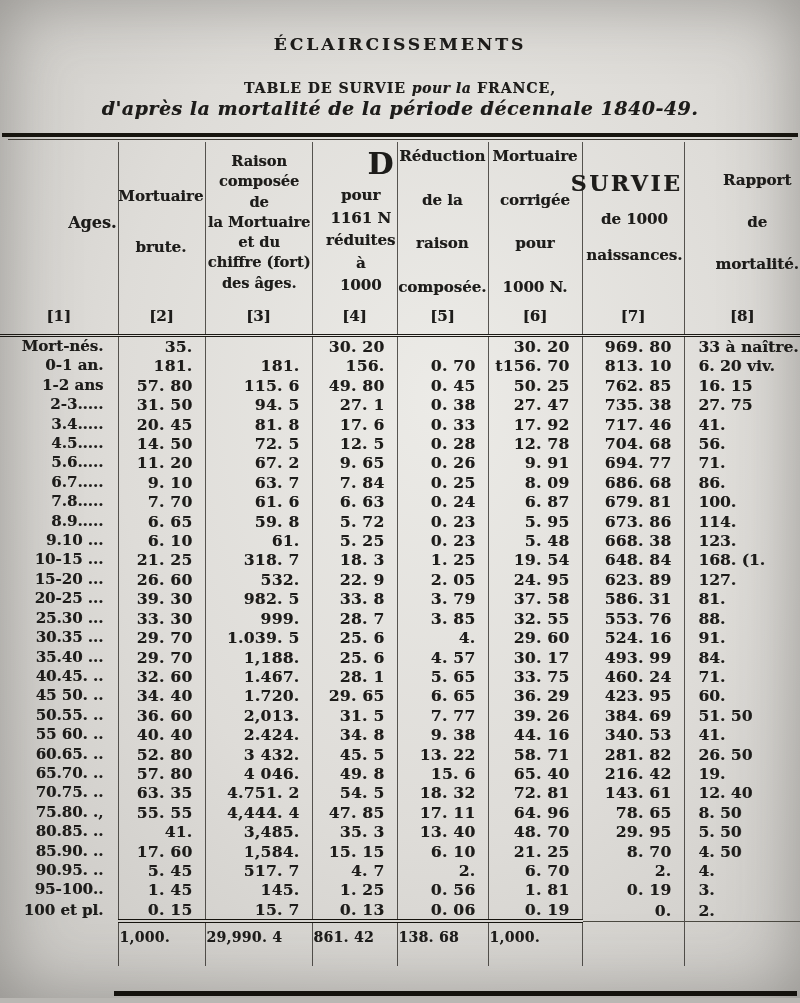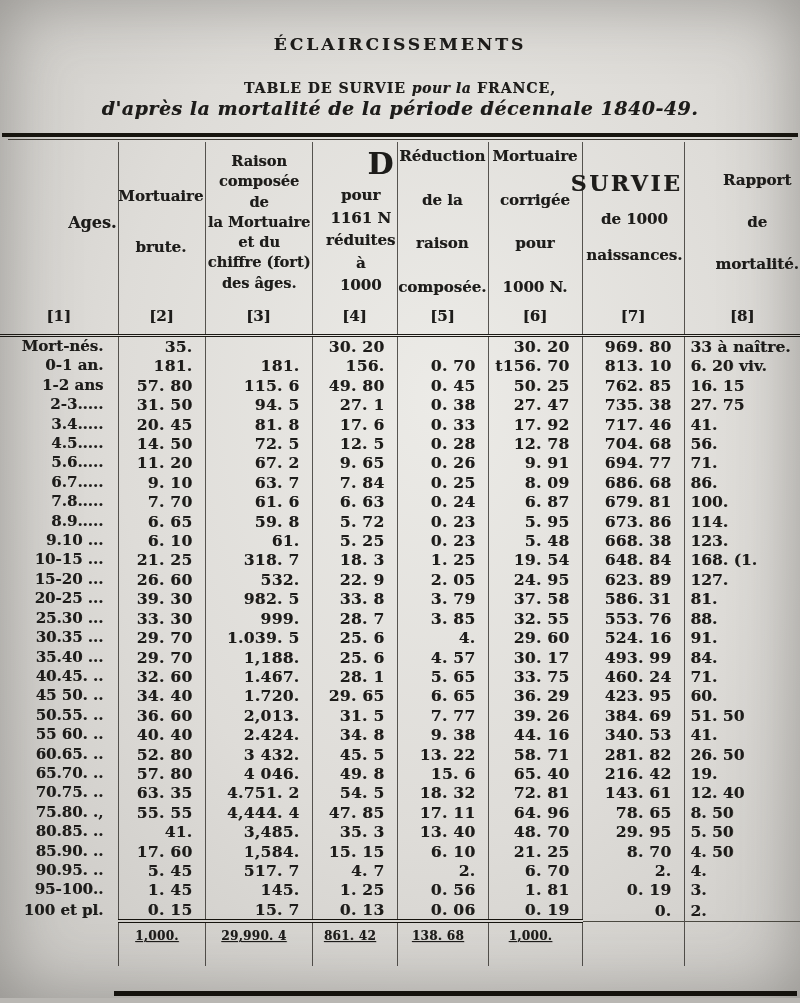--- a/index.html
+++ b/index.html
@@ -77,27 +77,27 @@
   th.c8 .h-lines { line-height:2.8; }
 
   tbody td {
     height:19.4px; line-height:19.4px;
     padding:0;
     font-size:15.5px; font-weight:bold;
     white-space:nowrap; overflow:hidden;
   }
   tbody td:first-child { text-align:right; padding-right:14px; font-size:15px; }
   tbody td.num { text-align:right; padding-right:12px; letter-spacing:0.3px; }
-  tbody td.last { text-align:left; padding-left:6px; }
+  tbody td.last { text-align:left; padding-left:14px; }
   tr.note-row td.last { font-size:17px; letter-spacing:1px; padding-left:28px; }
 
   tfoot td {
     height:36px; vertical-align:top; padding-top:6px;
-    font-size:12px; font-weight:bold;
-    text-align:center; padding-right:10px; letter-spacing:0.3px;text-decoration:underline;
+    font-size:14px; font-weight:bold;
+    text-align:left; padding-right:10px; letter-spacing:0.3px;
   }
   tfoot td.t1 { border-top:none; }
   tfoot td.t2, tfoot td.t3, tfoot td.t4, tfoot td.t5, tfoot td.t6 { border-top:4px double #15130e; }
   tfoot td.t7, tfoot td.t8 { border-top:1px solid #4a4840; }
 
   .bottom-rule {
     position:absolute; bottom:2px; left:114px; right:3px; height:5px;
     background:#14120d;
   }
 </style>

